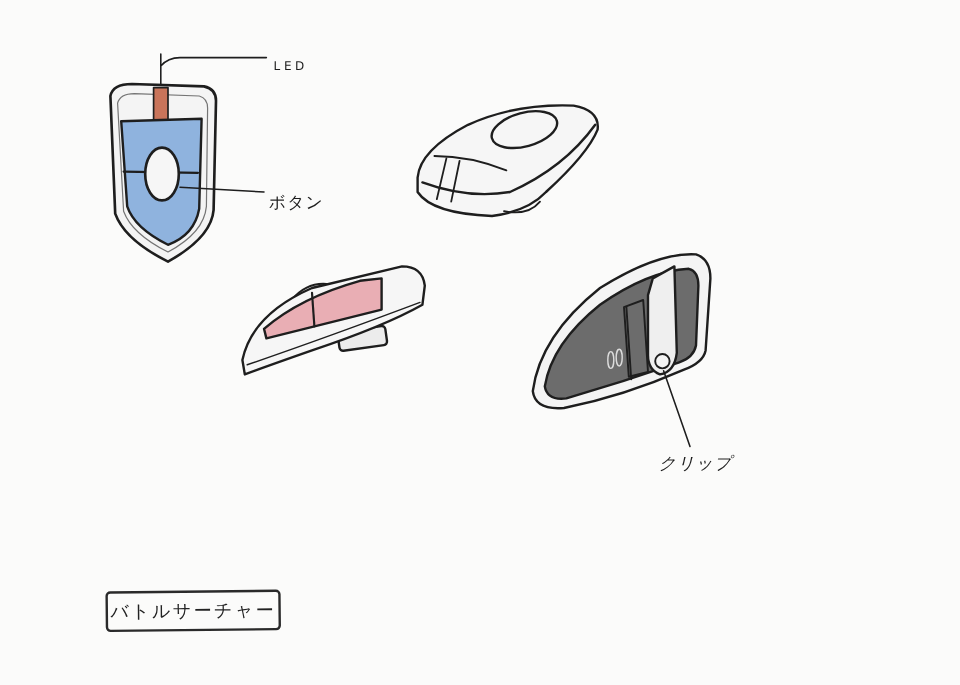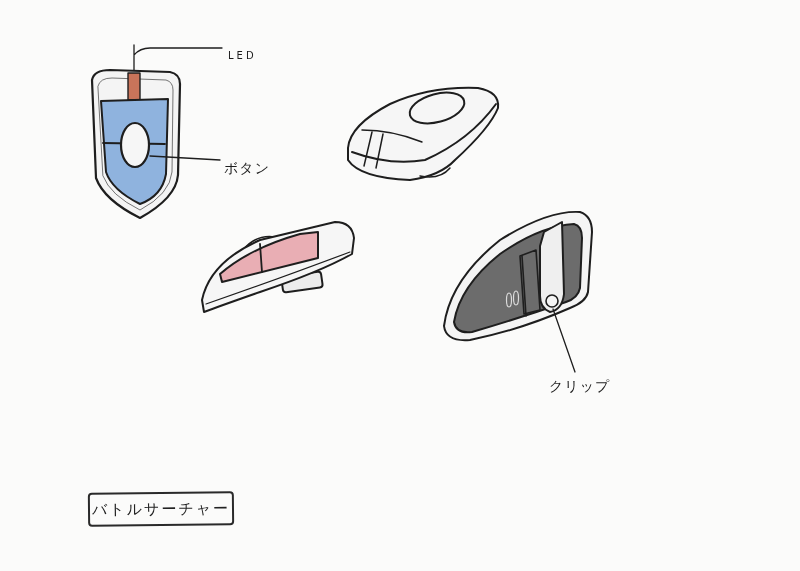--- a/index.html
+++ b/index.html
@@ -2,21 +2,21 @@
 <html><head>
 <meta charset="utf-8">
 <style>
   html, body { margin: 0; padding: 0; }
   body { width: 800px; height: 571px; background: #fbfbfa; position: relative; overflow: hidden;
          font-family: "DejaVu Sans", sans-serif; color: #222; }
   .canvas { position: absolute; left: 0; top: 0; width: 800px; height: 571px; }
   .label { position: absolute; font-size: 14px; color: #1d1d1d; letter-spacing: 1px; white-space: nowrap; }
   .label-led { left: 228px; top: 50px; font-size: 10px; letter-spacing: 3px; }
   .label-button { left: 224px; top: 140px; margin-top: 20px; }
-  .label-grip { left: 549px; top: 378px; }
+  .label-grip { left: 549px; top: 378px; font-style: italic; }
   .title-box { position: absolute; left: 88px; top: 492px; width: 142px; height: 30px;
                border: 2px solid #2a2a2a; border-radius: 4px; transform: rotate(-0.6deg);
                display: flex; align-items: center; justify-content: center; }
   .title-box span { font-size: 15px; letter-spacing: 2px; }
 </style>
 </head>
 <body>
 
 <svg class="canvas" viewBox="0 0 800 571" xmlns="http://www.w3.org/2000/svg">
 

